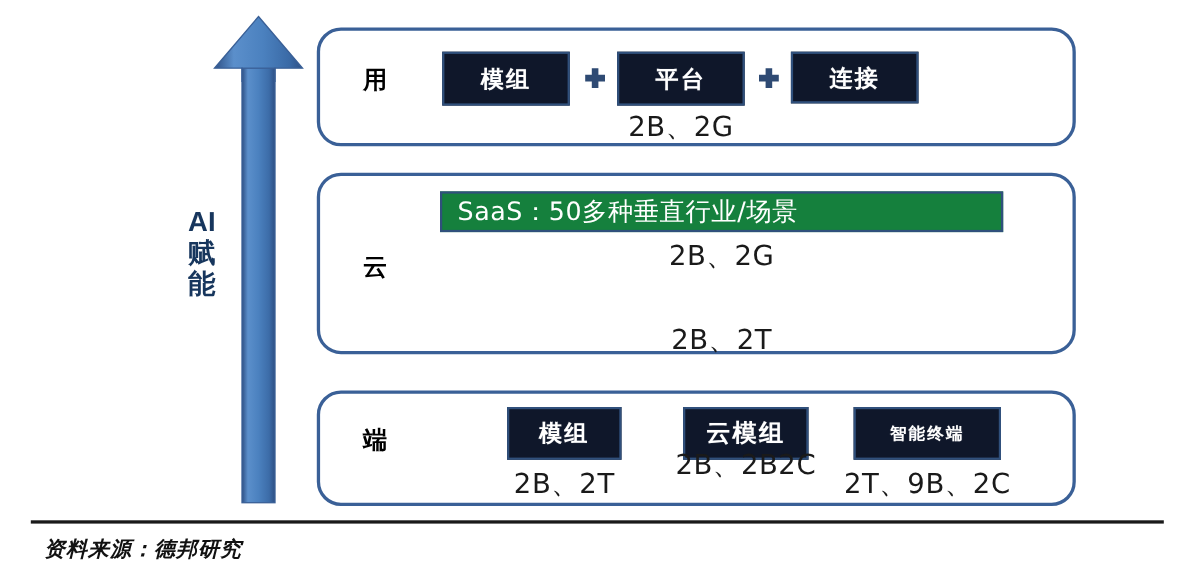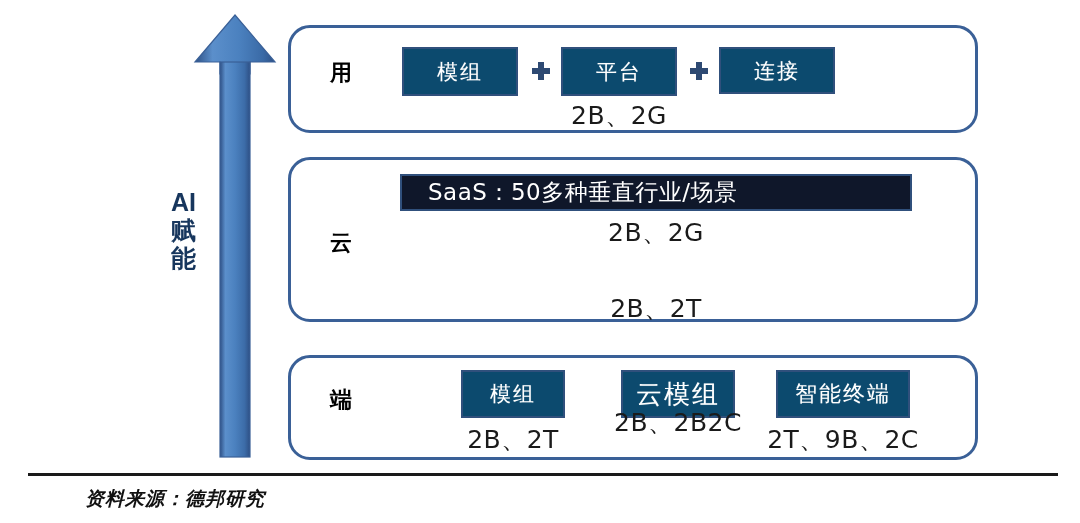--- a/index.html
+++ b/index.html
@@ -69,42 +69,42 @@
     color: #000000;
     font-family: "DejaVu Sans", "Liberation Sans", sans-serif;
     text-align: center;
     width: 46px;
   }
 
   
   .bluebox {
     position: absolute;
     box-sizing: border-box;
-    background: #0c4a6e;
+    background: #0f172a;
     border: 2px solid #30507C;
     color: #FFFFFF;
     display: flex;
     align-items: center;
     justify-content: center;
     font-family: "DejaVu Sans", "Liberation Sans", sans-serif;
     font-size: 21px;
-    font-weight: normal;
+    font-weight: bold;
     letter-spacing: 2px;
     text-shadow: 0 0 1px rgba(255,255,255,0.35);
   }
   .bluebar {
     position: absolute;
     box-sizing: border-box;
-    background: #0f172a;
+    background: #15803d;
     border: 2px solid #30507C;
     color: #FFFFFF;
     display: flex;
     align-items: center;
     justify-content: flex-start;
-    padding-left: 26px;
+    padding-left: 14px;
     font-family: "DejaVu Sans", "Liberation Sans", sans-serif;
     font-size: 23px;
     font-weight: normal;
     letter-spacing: 0.5px;
   }
 
   
   .plus-icon {
     position: absolute;
     width: 20px;
@@ -136,21 +136,20 @@
   #source-note {
     position: absolute;
     left: 40px;
     top: 486px;
     font-family: "Liberation Serif", "DejaVu Serif", serif;
     font-style: italic;
     font-weight: bold;
     font-size: 19px;
     color: #111111;
     letter-spacing: 1px;
-    margin-left: 45px;
   }
 </style>
 </head>
 <body>
 
 <div id="figure">
 
   <div class="arrow-wrap">
     <svg class="arrow-svg" width="86" height="448" viewBox="0 0 86 448">
       <defs>
@@ -217,22 +216,22 @@
 
   <div class="caption" style="left:400px; top:292px; width:512px;">2B、2T</div>
 
   <div class="layer" id="layer-duan"></div>
 
   <div class="row-label" style="left:318px; top:385px;">端</div>
 
   <div class="bluebox" style="left:461px; top:370px; width:104px; height:48px;">模组</div>
   <div class="caption" style="left:461px; top:423px; width:104px;">2B、2T</div>
 
-  <div class="bluebox" style="left:621px; top:370px; width:114px; height:48px; font-size:26px;">云模组</div>
+  <div class="bluebox" style="left:621px; top:370px; width:114px; height:48px; font-size:22px;">云模组</div>
   <div class="caption" style="left:609px; top:406px; width:138px;">2B、2B2C</div>
 
-  <div class="bluebox" style="left:776px; top:370px; width:134px; height:48px; font-size:22px;">智能终端</div>
+  <div class="bluebox" style="left:776px; top:370px; width:134px; height:48px; font-size:15px;">智能终端</div>
   <div class="caption" style="left:764px; top:423px; width:158px;">2T、9B、2C</div>
 
   <div id="footer-rule"></div>
   <div id="source-note">资料来源：德邦研究</div>
 
 </div>
 
 </body></html>

